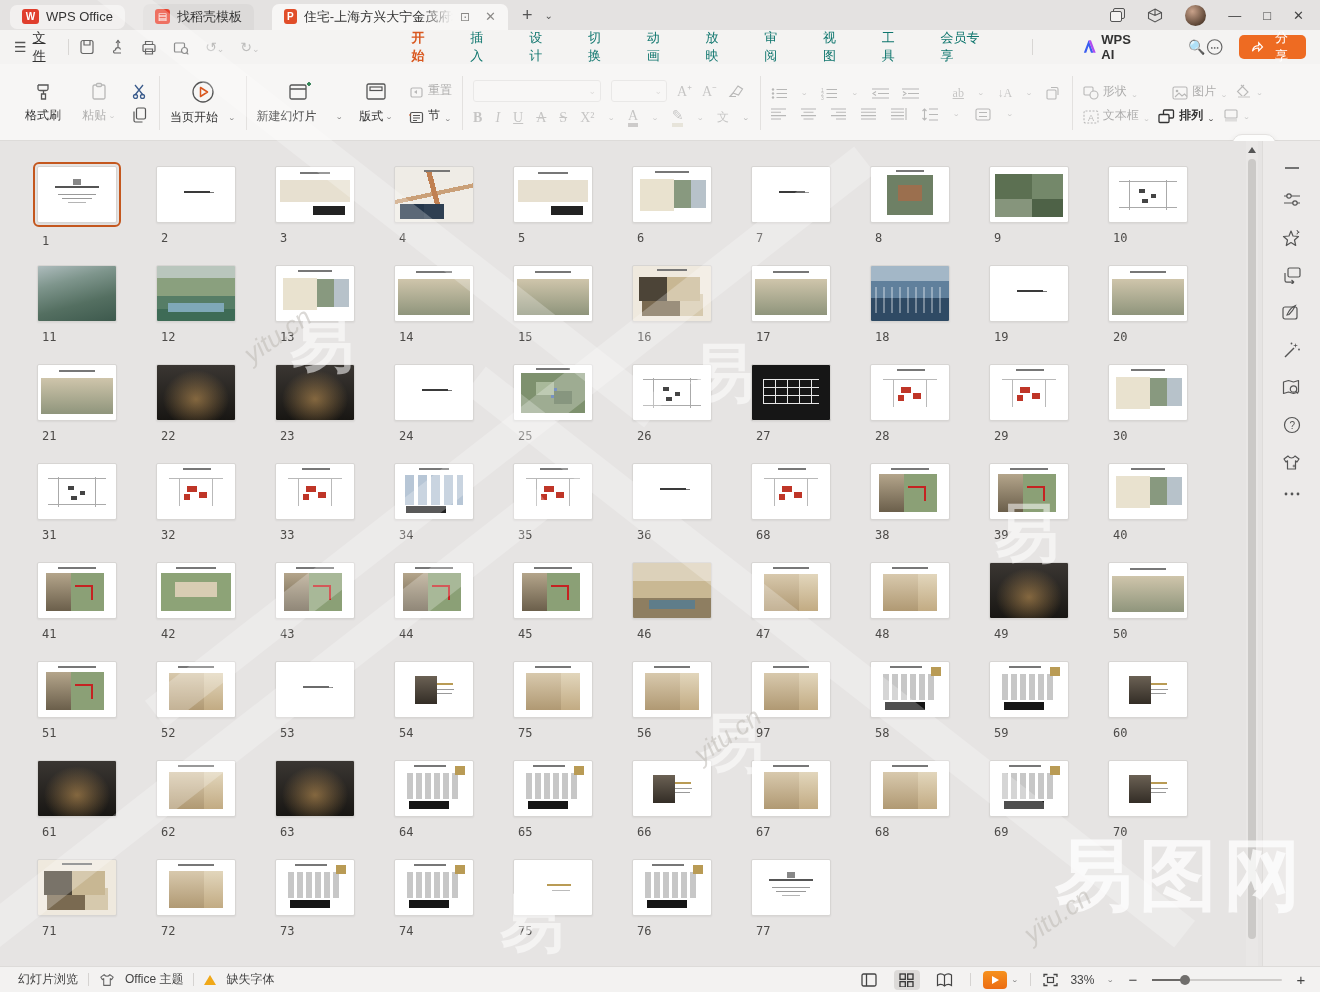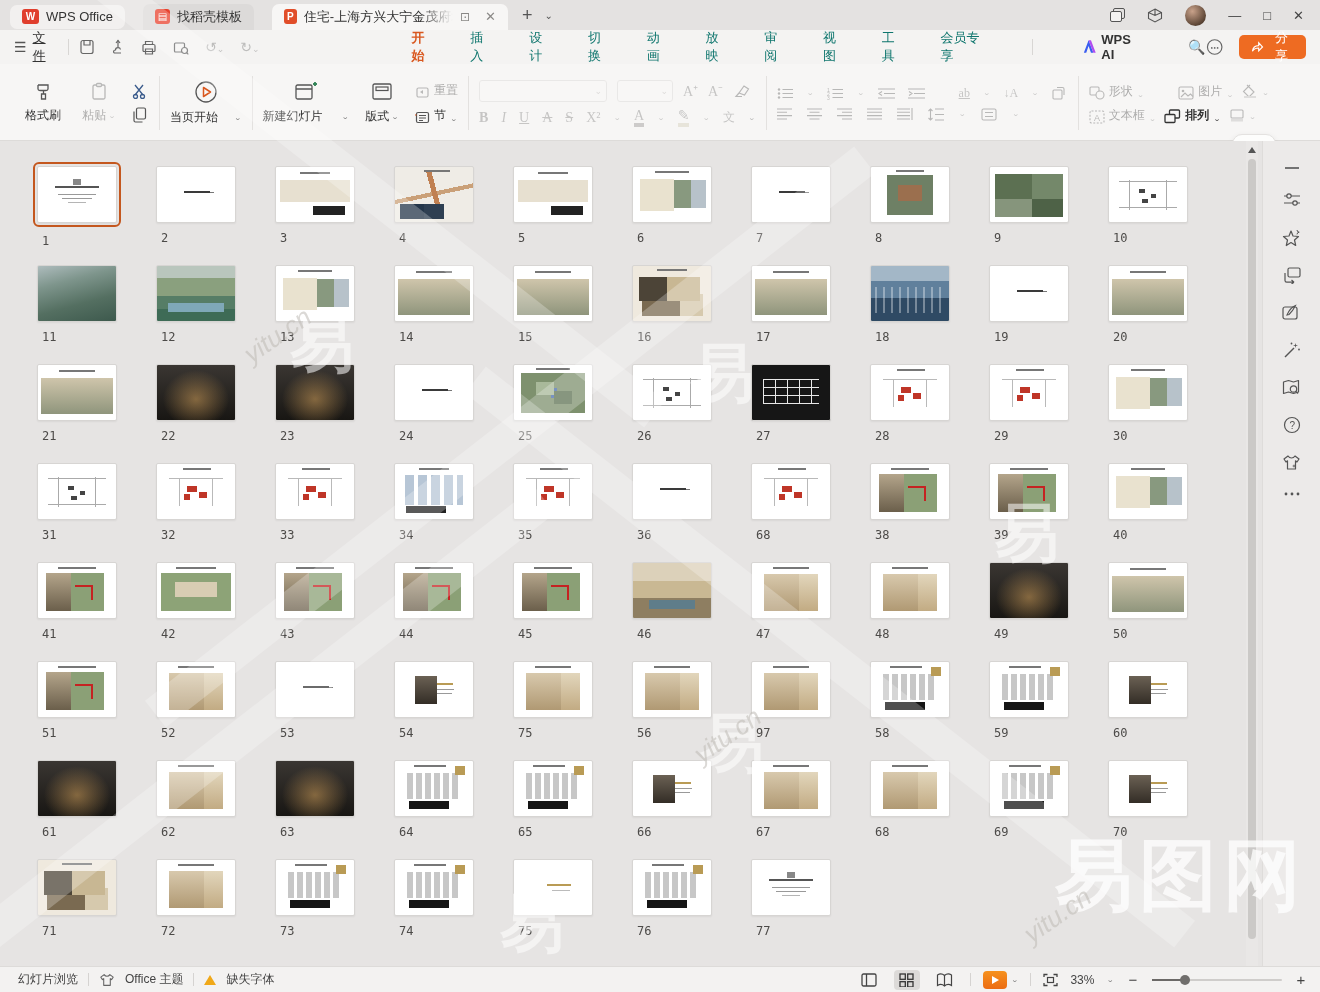--- a/index.html
+++ b/index.html
@@ -320,21 +320,21 @@
         </svg>
     </div>
   </div>
   <div class="rsep"></div>
   <div class="rgroup">
     <div class="bigbtn">
       <svg width="24" height="24" viewBox="0 0 24 24">
           <circle cx="12" cy="12" r="10" fill="none" stroke="#555" stroke-width="1.3"></circle>
           <path d="M9.5 7.5 L16.5 12 L9.5 16.5 Z" fill="none" stroke="#d9571e" stroke-width="1.5" stroke-linejoin="round"></path>
         </svg>
-      <span style="display:flex;align-items:center;gap:16px">
+      <span style="display:flex;align-items:center;gap:10px">
           <span>当页开始</span>
           <span class="caret">⌄</span>
         </span>
     </div>
   </div>
   <div class="rsep"></div>
   <div class="rgroup">
     <div class="bigbtn">
       <svg width="24" height="22" viewBox="0 0 24 22">
           <rect x="2" y="4" width="16" height="14" rx="1.5" fill="none" stroke="#555" stroke-width="1.3"></rect>

